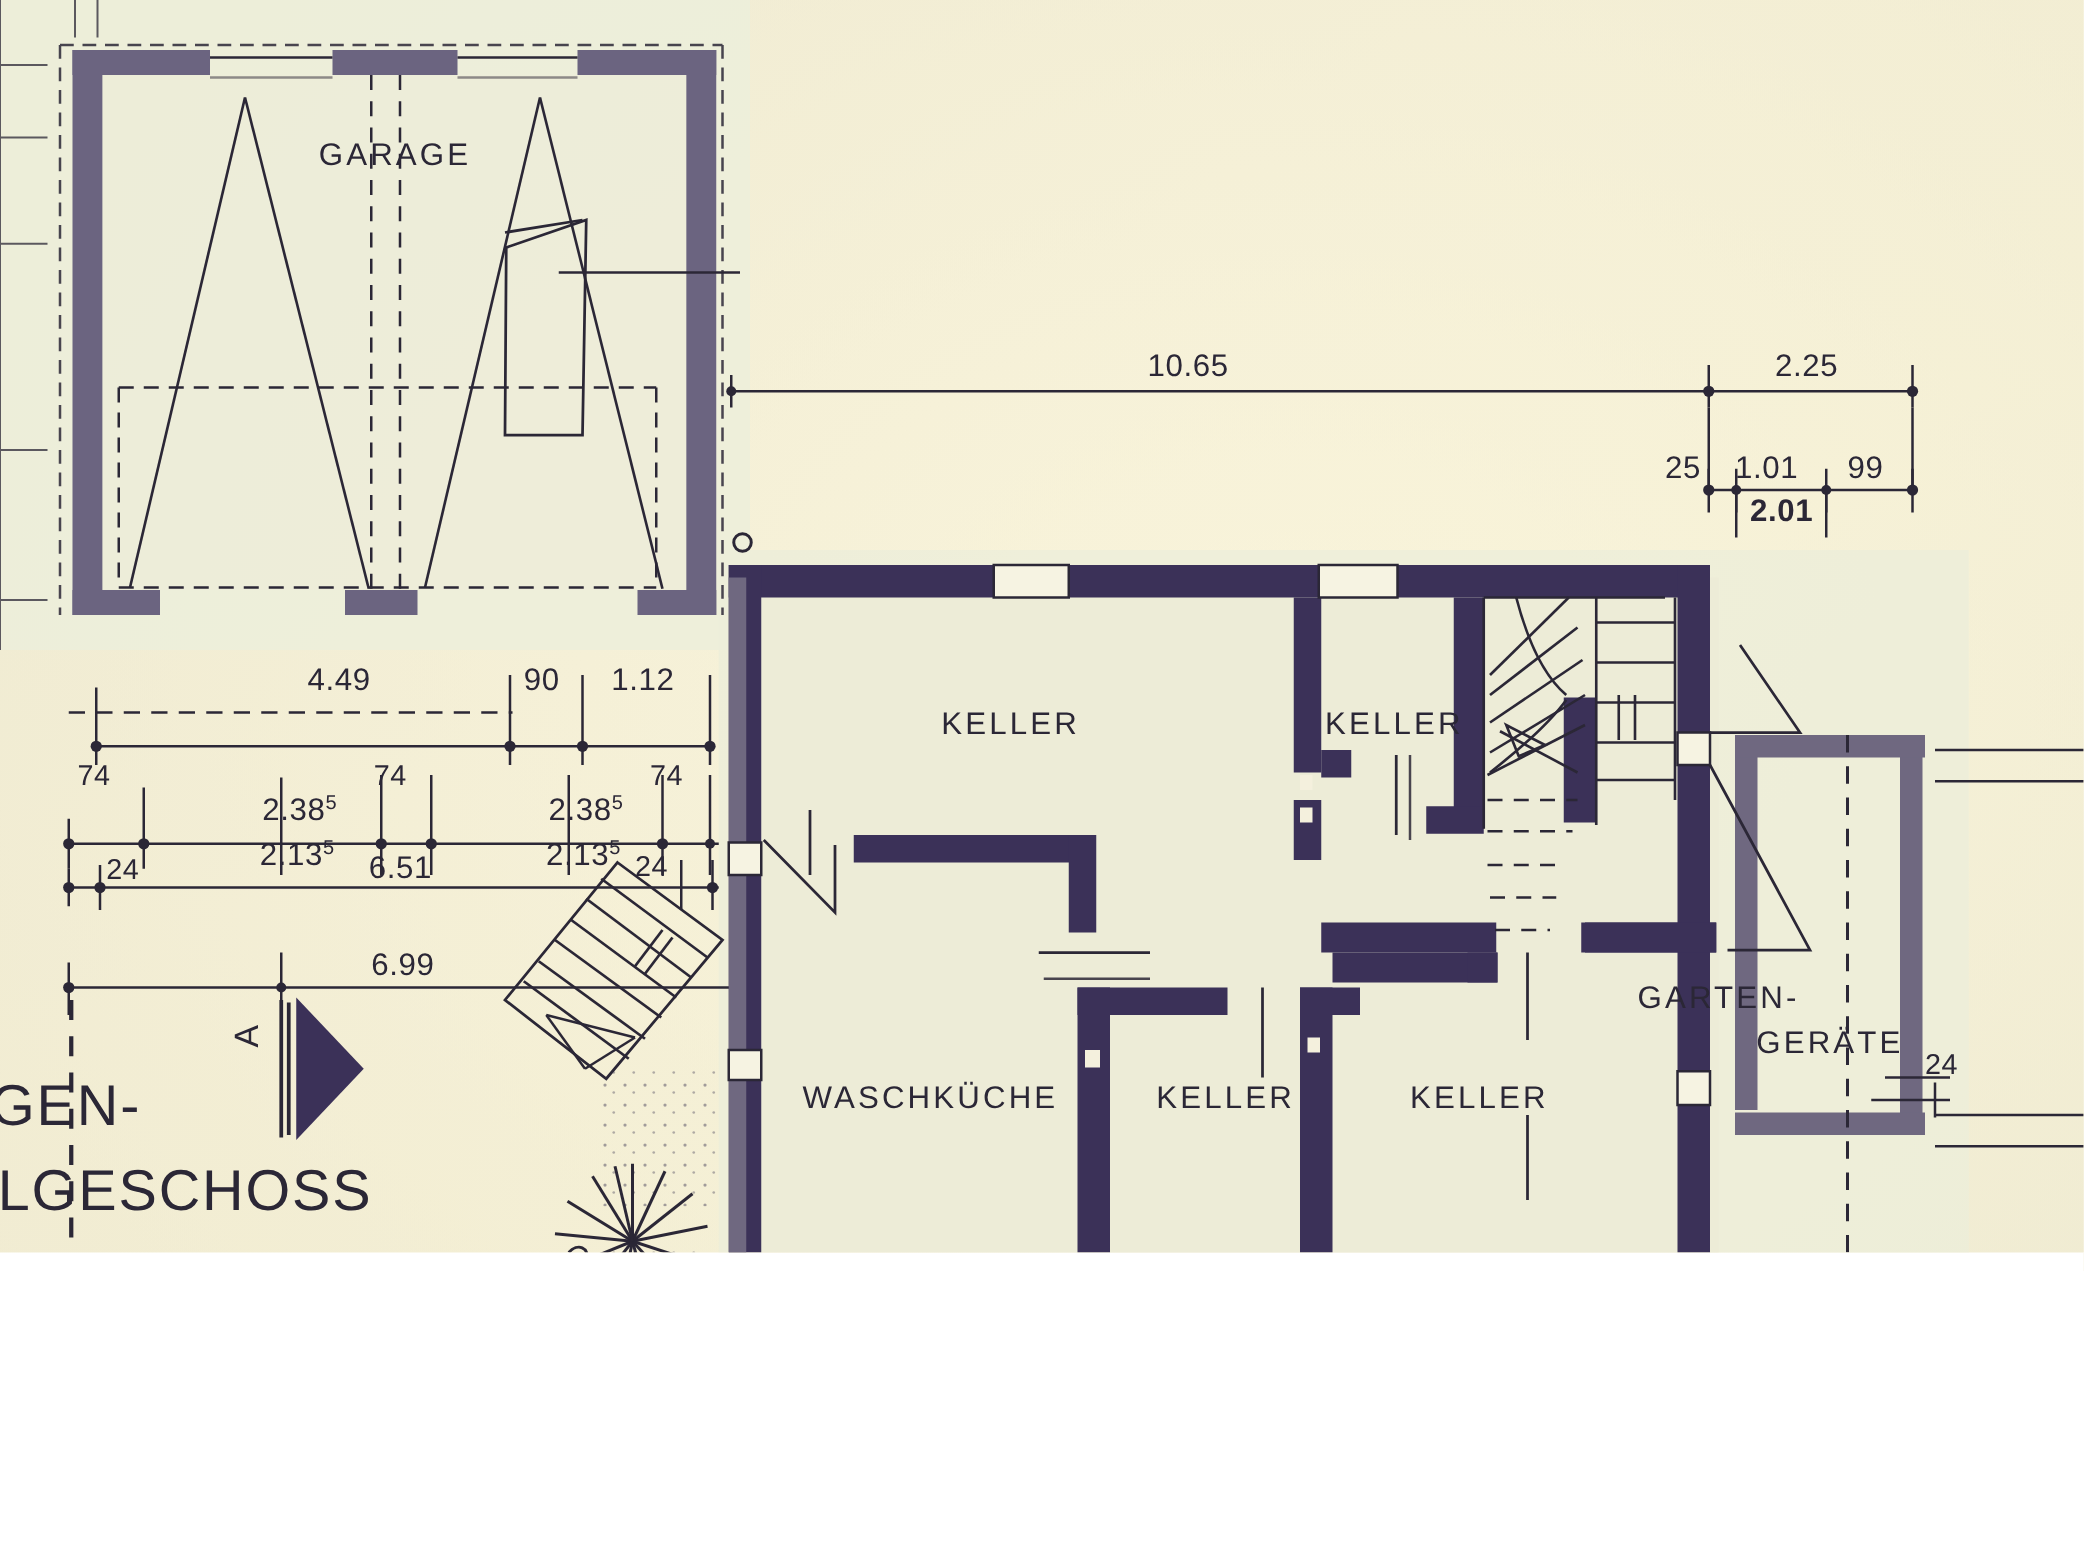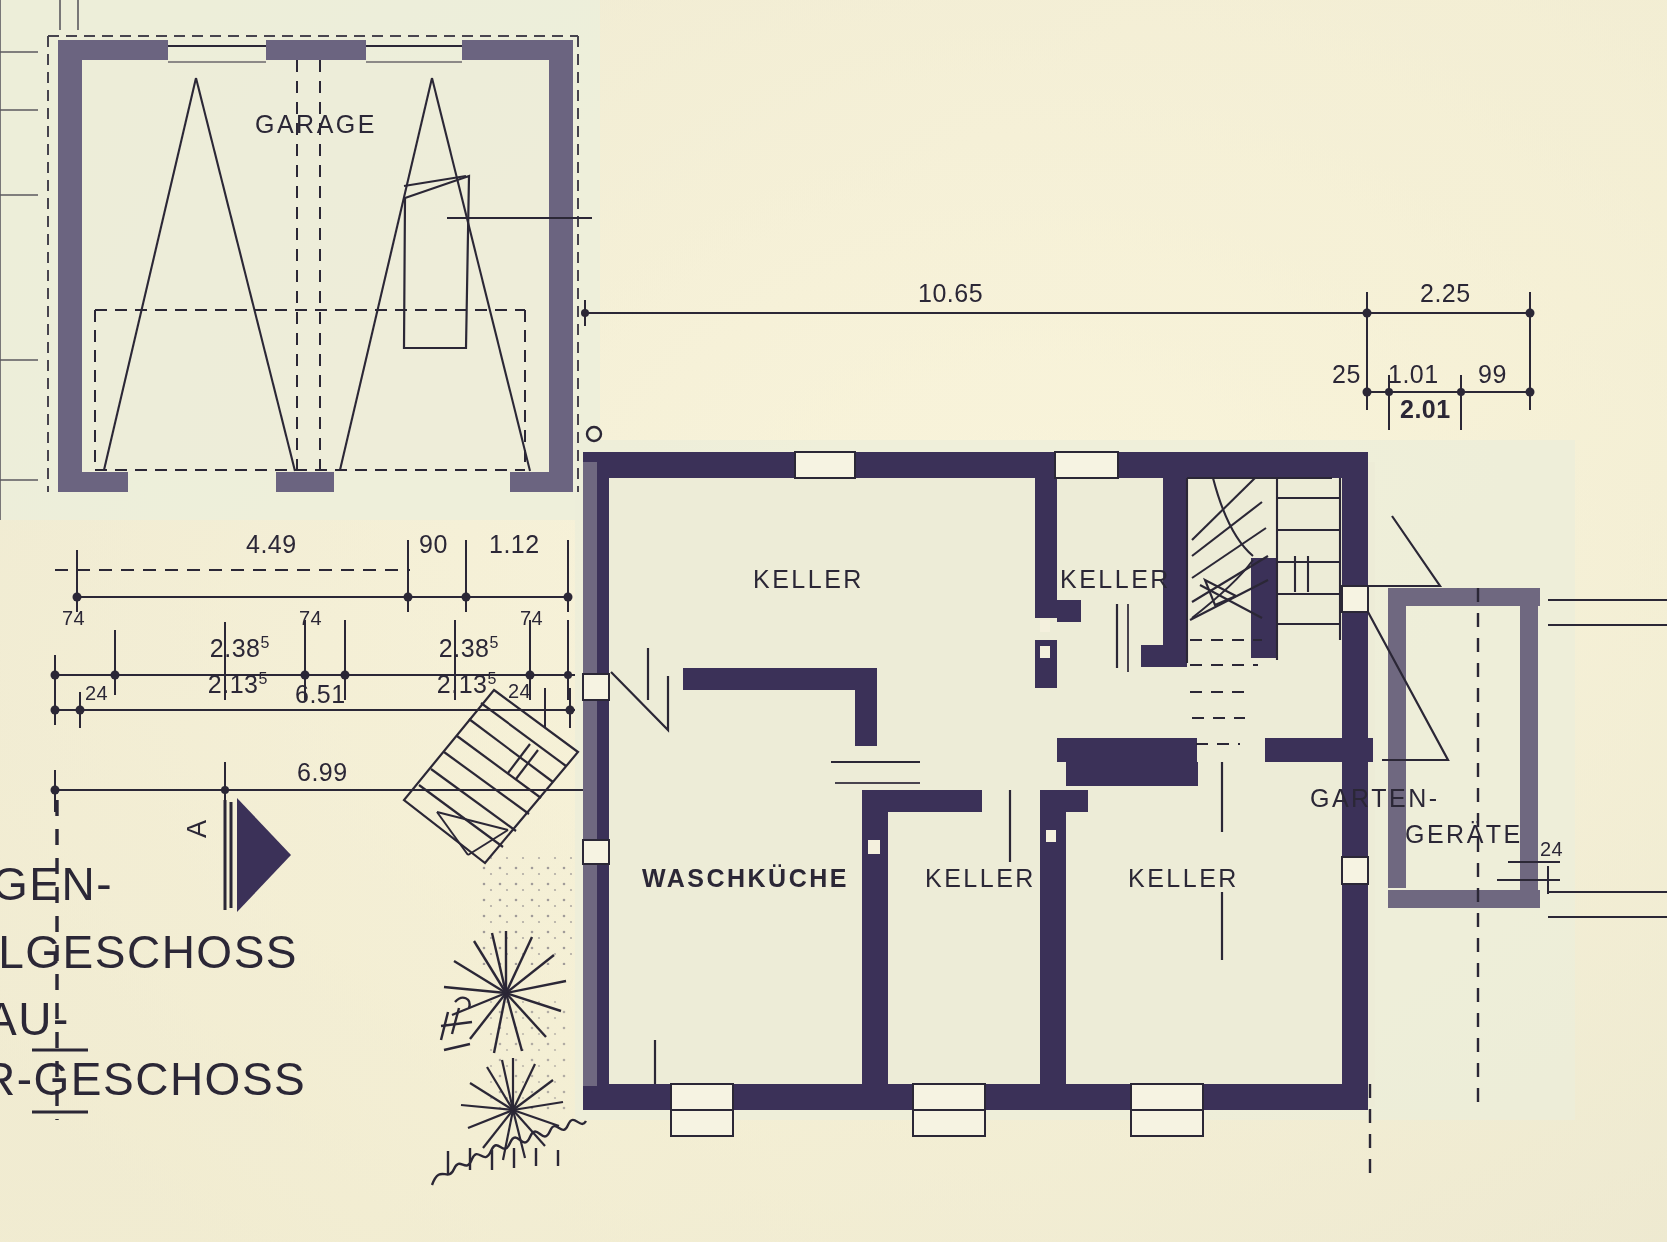--- a/index.html
+++ b/index.html
@@ -1,33 +1,33 @@
 <!DOCTYPE html>
 <html><head>
 <meta charset="utf-8">
 <style>
   html,body{margin:0;padding:0;background:#fff;}
   #sheet{
     position:relative;
-    width:1667px;height:1242px;
+    width:1667px;height:1002px;
     overflow:hidden;
     font-family:"Liberation Sans", sans-serif;
     background:#f2eed6;
   }
   #sheet svg{position:absolute;left:0;top:0;}
   .lbl{
     position:absolute;
     font-family:"Liberation Sans", sans-serif;
     color:#2b2736;
     white-space:pre;
     letter-spacing:1px;
   }
   .room{font-size:25px;letter-spacing:2.5px;font-weight:400;}
   .dim{font-size:25px;letter-spacing:0.5px;}
-  .dimsm{font-size:20px;letter-spacing:0.5px;}
+  .dimsm{font-size:23px;letter-spacing:0.5px;}
   .note{font-size:26px;letter-spacing:1.6px;}
   .title{font-size:46px;letter-spacing:1.5px;}
   .sup{font-size:16px;vertical-align:super;letter-spacing:0;}
   .secmark{font-size:27px;}
 </style>
 </head>
 <body>
 
 <div id="sheet">
 
@@ -528,21 +528,21 @@
   <div class="lbl dimsm" style="left:508px;top:680px;">24</div>
 
   <div class="lbl dim" style="left:297px;top:758px;">6.99</div>
 
   <div class="lbl dimsm" style="left:1540px;top:838px;">24</div>
 
   <div class="lbl secmark" style="left:182px;top:838px;transform:rotate(-90deg);transform-origin:left top;">A</div>
 
   <div class="lbl room" style="left:753px;top:565px;">KELLER</div>
   <div class="lbl room" style="left:1060px;top:565px;">KELLER</div>
-  <div class="lbl room" style="left:642px;top:864px;font-weight:bold;">WASCHKÜCHE</div>
+  <div class="lbl room" style="left:642px;top:864px;">WASCHKÜCHE</div>
   <div class="lbl room" style="left:925px;top:864px;">KELLER</div>
   <div class="lbl room" style="left:1128px;top:864px;">KELLER</div>
   <div class="lbl room" style="left:1310px;top:784px;">GARTEN-</div>
   <div class="lbl room" style="left:1385px;top:820px;margin-left:20px;">GERÄTE</div>
 
   <div class="lbl title" style="left:-8px;top:857px;">GEN-</div>
   <div class="lbl title" style="left:-34px;top:925px;">ALGESCHOSS</div>
   <div class="lbl title" style="left:-14px;top:992px;">AU-</div>
   <div class="lbl title" style="left:-18px;top:1052px;">R-GESCHOSS</div>
 

